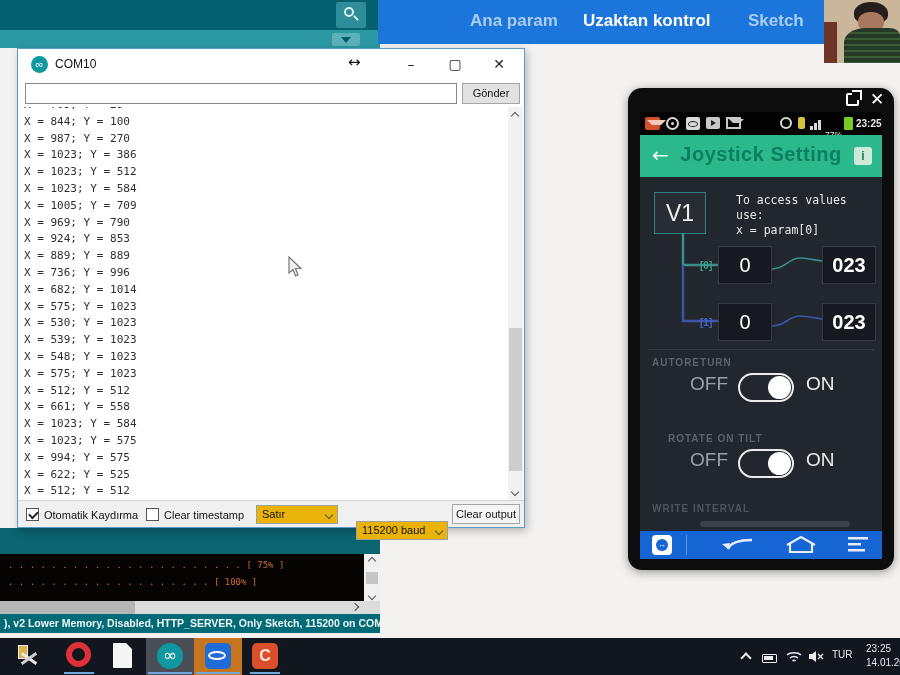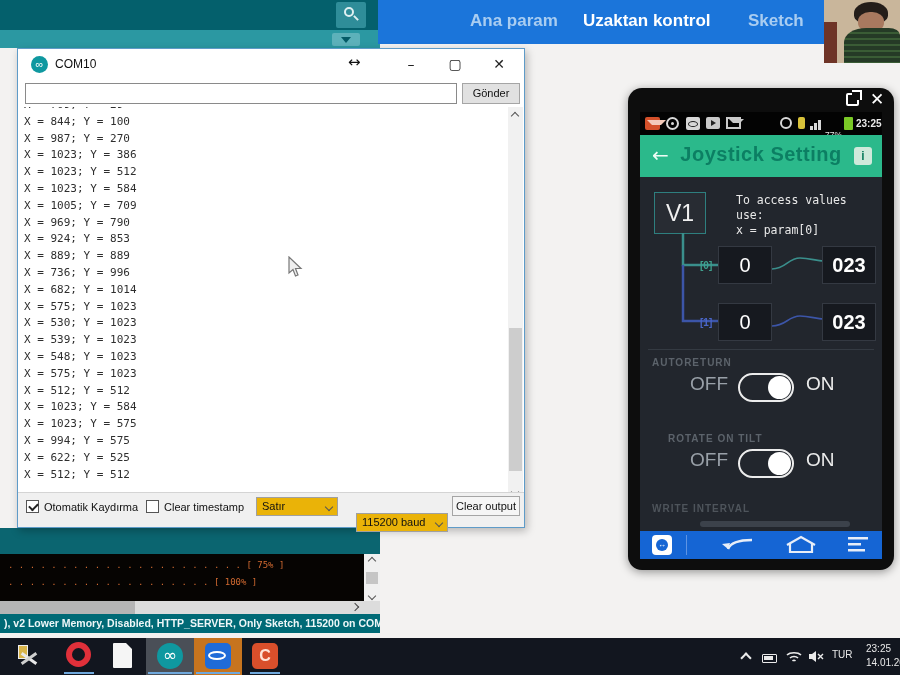--- a/index.html
+++ b/index.html
@@ -42,21 +42,21 @@
   .serial-content { position:absolute; left:1px; top:58px; width:490px; height:394px; overflow:hidden; background:#fff;
     font-family:"DejaVu Sans Mono", monospace; font-size:11px; line-height:16.8px; color:#2e2e2e; padding-left:5px; }
   .serial-partial { margin-top:-10px; }
   .vscroll { position:absolute; right:1px; top:58px; width:15px; height:394px; background:#f1f1f1; }
   .vscroll-up, .vscroll-down { position:absolute; left:0; width:15px; height:15px; background:#f1f1f1; cursor:pointer; }
   .vscroll-up { top:0; } .vscroll-down { bottom:0; }
   .chev { position:absolute; left:4px; width:6px; height:6px; border-left:1.5px solid #555; border-top:1.5px solid #555; }
   .chev-up { top:6px; transform:rotate(45deg); } .chev-down { top:3px; transform:rotate(225deg); }
   .chev-right { transform:rotate(135deg); }
   .vscroll-thumb { position:absolute; left:1px; top:221px; width:13px; height:143px; background:#cdcdcd; cursor:pointer; }
-  .serial-controls { position:absolute; left:0; bottom:0; width:100%; height:35px; background:#f0f0f0; border-top:1px solid #d4d4d4; font-size:11px; color:#111; }
+  .serial-controls { position:absolute; left:0; bottom:0; width:100%; height:27px; background:#f0f0f0; border-top:1px solid #d4d4d4; font-size:11px; color:#111; }
   .cbx { position:absolute; top:7px; width:13px; height:13px; background:#fff; border:1px solid #555; cursor:pointer; }
   .cbx-check::after { content:""; position:absolute; left:2px; top:2px; width:7px; height:4px; border-left:2px solid #222; border-bottom:2px solid #222; transform:rotate(-45deg); }
   .ctl-label { position:absolute; top:8px; }
   .mini-select { position:absolute; top:4px; height:19px; background:#eab308; border:1px solid #a0a0a0; font-size:11px; line-height:17px; padding-left:5px; cursor:pointer; color:#111; }
   .sel-chev { position:absolute; right:5px; top:6px; width:6px; height:6px; border-left:1.5px solid #555; border-top:1.5px solid #555; transform:rotate(225deg); }
   .clear-btn { position:absolute; right:4px; top:3px; width:68px; height:20px; background:#f5f5f5; border:1px solid #a5a5a5; text-align:center; line-height:18px; cursor:pointer; }
 
   
   .cursor { left:288px; top:256px; z-index:40; }
 
@@ -202,20 +202,21 @@
           <div>X = 924; Y = 853</div>
           <div>X = 889; Y = 889</div>
           <div>X = 736; Y = 996</div>
           <div>X = 682; Y = 1014</div>
           <div>X = 575; Y = 1023</div>
           <div>X = 530; Y = 1023</div>
           <div>X = 539; Y = 1023</div>
           <div>X = 548; Y = 1023</div>
           <div>X = 575; Y = 1023</div>
           <div>X = 512; Y = 512</div>
+          <div>X = 661; Y = 558</div>
           <div>X = 1023; Y = 584</div>
           <div>X = 1023; Y = 575</div>
           <div>X = 994; Y = 575</div>
           <div>X = 622; Y = 525</div>
           <div>X = 512; Y = 512</div>
         </div>
     </div>
     <div class="vscroll">
       <div class="vscroll-up">
           <span class="chev chev-up"></span>

